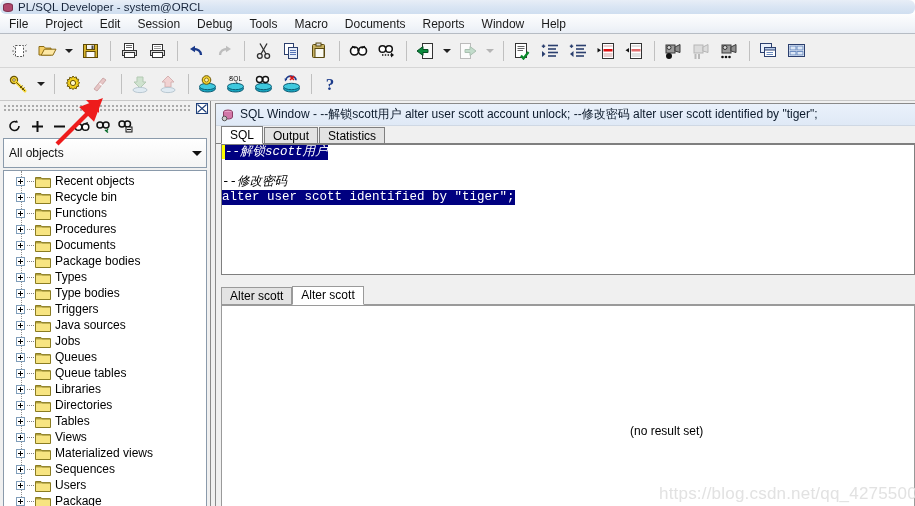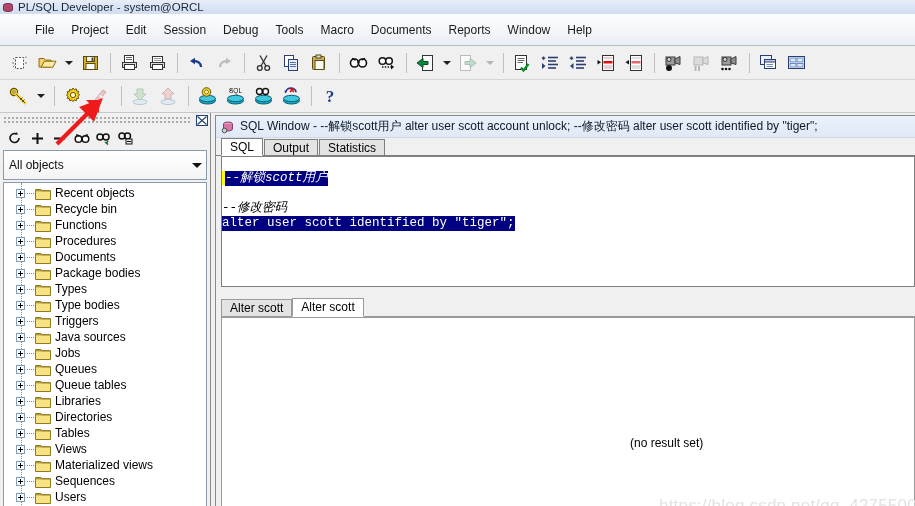--- a/index.html
+++ b/index.html
@@ -13,20 +13,21 @@
   }
 
   
   #titlebar {
     height: 14px;
     background: linear-gradient(to bottom, #e8eef7 0%, #dbe6f4 45%, #cfdef0 100%);
     display: flex;
     align-items: center;
     padding-left: 3px;
     overflow: hidden;
+    border-radius: 6px;
   }
   #titlebar .tb-icon {
     width: 11px; height: 11px;
     margin-right: 4px;
     position: relative;
     flex: 0 0 auto;
   }
   #titlebar .tb-icon .disc {
     position: absolute; left: 0; top: 1px;
     width: 10px; height: 9px;
@@ -37,26 +38,26 @@
   #titlebar .tb-title {
     font-size: 11.5px;
     color: #17243a;
     white-space: nowrap;
     line-height: 13px;
     font-weight: 500;
   }
 
   
   #menubar {
-    height: 32px;
+    height: 20px;
     background: linear-gradient(to bottom, #fdfdfe 0%, #f2f5f9 60%, #e9eef5 100%);
     border-bottom: 1px solid #b6bcc4;
     display: flex;
     align-items: center;
-    padding-left: 27px;
+    padding-left: 1px;
   }
   #menubar .menu-item {
     font-size: 12px;
     color: #1a1a1a;
     padding: 1px 8px 1px 8px;
     margin-right: 1px;
     white-space: nowrap;
     cursor: default;
     line-height: 16px;
   }
@@ -307,21 +308,21 @@
     border-right: 1px solid #7f7f7f;
     background: #ffffff;
     height: 131px;
     position: relative;
     overflow: hidden;
   }
   #editor {
     position: absolute;
     left: 0; top: 0; right: 0; bottom: 0;
     background: #ffffff;
-    padding: 14px 0 0 0;
+    padding: 0 0 0 0;
     font-family: "Liberation Mono", "DejaVu Sans Mono", monospace;
     font-size: 12.5px;
     line-height: 15px;
   }
   .eline { height: 15px; white-space: pre; position: relative; }
   .eline .sel {
     background: #000080;
     color: #ffffff;
     display: inline-block;
     height: 15px;

